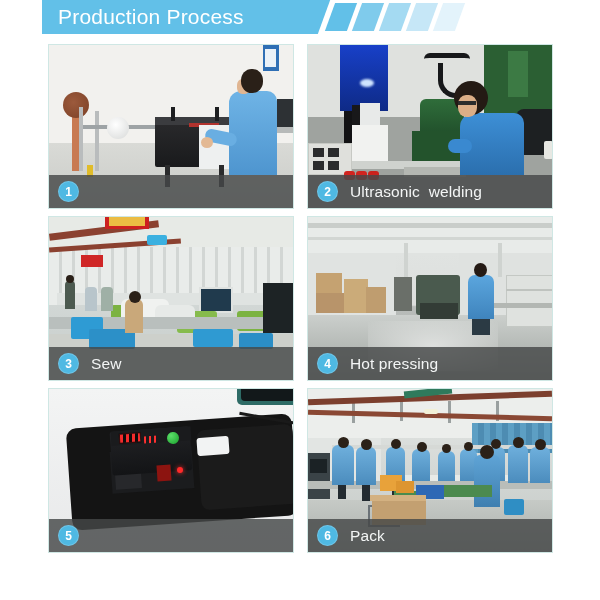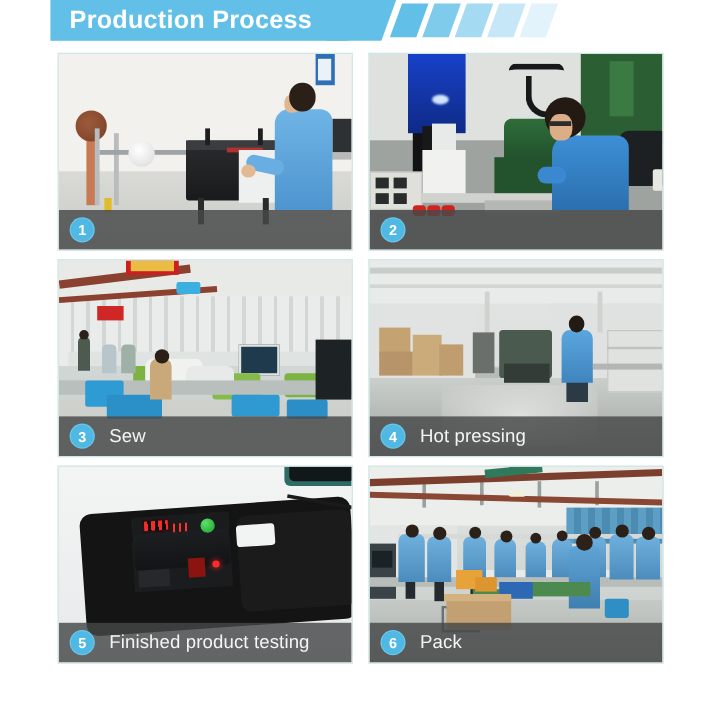--- a/index.html
+++ b/index.html
@@ -14,21 +14,21 @@
   
   .header{
     position:absolute;left:42px;top:0px;width:558px;height:34px;
   }
   .header-bar{
     position:absolute;left:0;top:0;height:34px;width:248px;
     background:#62c0e8;
   }
   .header-title{
     position:absolute;left:16px;top:0;height:34px;line-height:34px;
-    color:#ffffff;font-size:21px;font-weight:bold;letter-spacing:.2px;
+    color:#ffffff;font-size:21px;font-weight:normal;letter-spacing:.2px;
     white-space:nowrap;
     text-align:center;
   }
   .header-slant{
     position:absolute;top:0;width:46px;height:34px;
     background:#62c0e8;
     transform:skewX(-20deg);
   }
   .stripe{
     position:absolute;top:3px;height:28px;width:22px;
@@ -360,20 +360,21 @@
           <div class="l red3"></div>
         <div class="l bottle"></div>
         <div class="l w-body"></div>
           <div class="l w-arm"></div>
         <div class="l w-head"></div>
           <div class="l w-face"></div>
           <div class="l w-glass"></div>
       </div>
       <div class="caption">
         <div class="badge">2</div>
+        <div class="cap-text">Ultrasonic  welding</div>
       </div>
     </div>
 
     <div class="cell">
       <div class="photo p3">
         <div class="l ceil"></div>
           <div class="l flr"></div>
         <div class="l frames"></div>
         <div class="l beam1"></div>
           <div class="l beam2"></div>
@@ -453,21 +454,20 @@
           <div class="l devtop"></div>
         <div class="l led1"></div>
           <div class="l ledglow"></div>
         <div class="l led2"></div>
           <div class="l knob"></div>
         <div class="l redbit"></div>
           <div class="l redled"></div>
       </div>
       <div class="caption">
         <div class="badge">5</div>
-        <div class="cap-text">Finished product testing</div>
       </div>
     </div>
 
     <div class="cell">
       <div class="photo p6">
         <div class="l ceil"></div>
         <div class="l hang1"></div>
           <div class="l hang2"></div>
         <div class="l hang3"></div>
           <div class="l hang4"></div>

